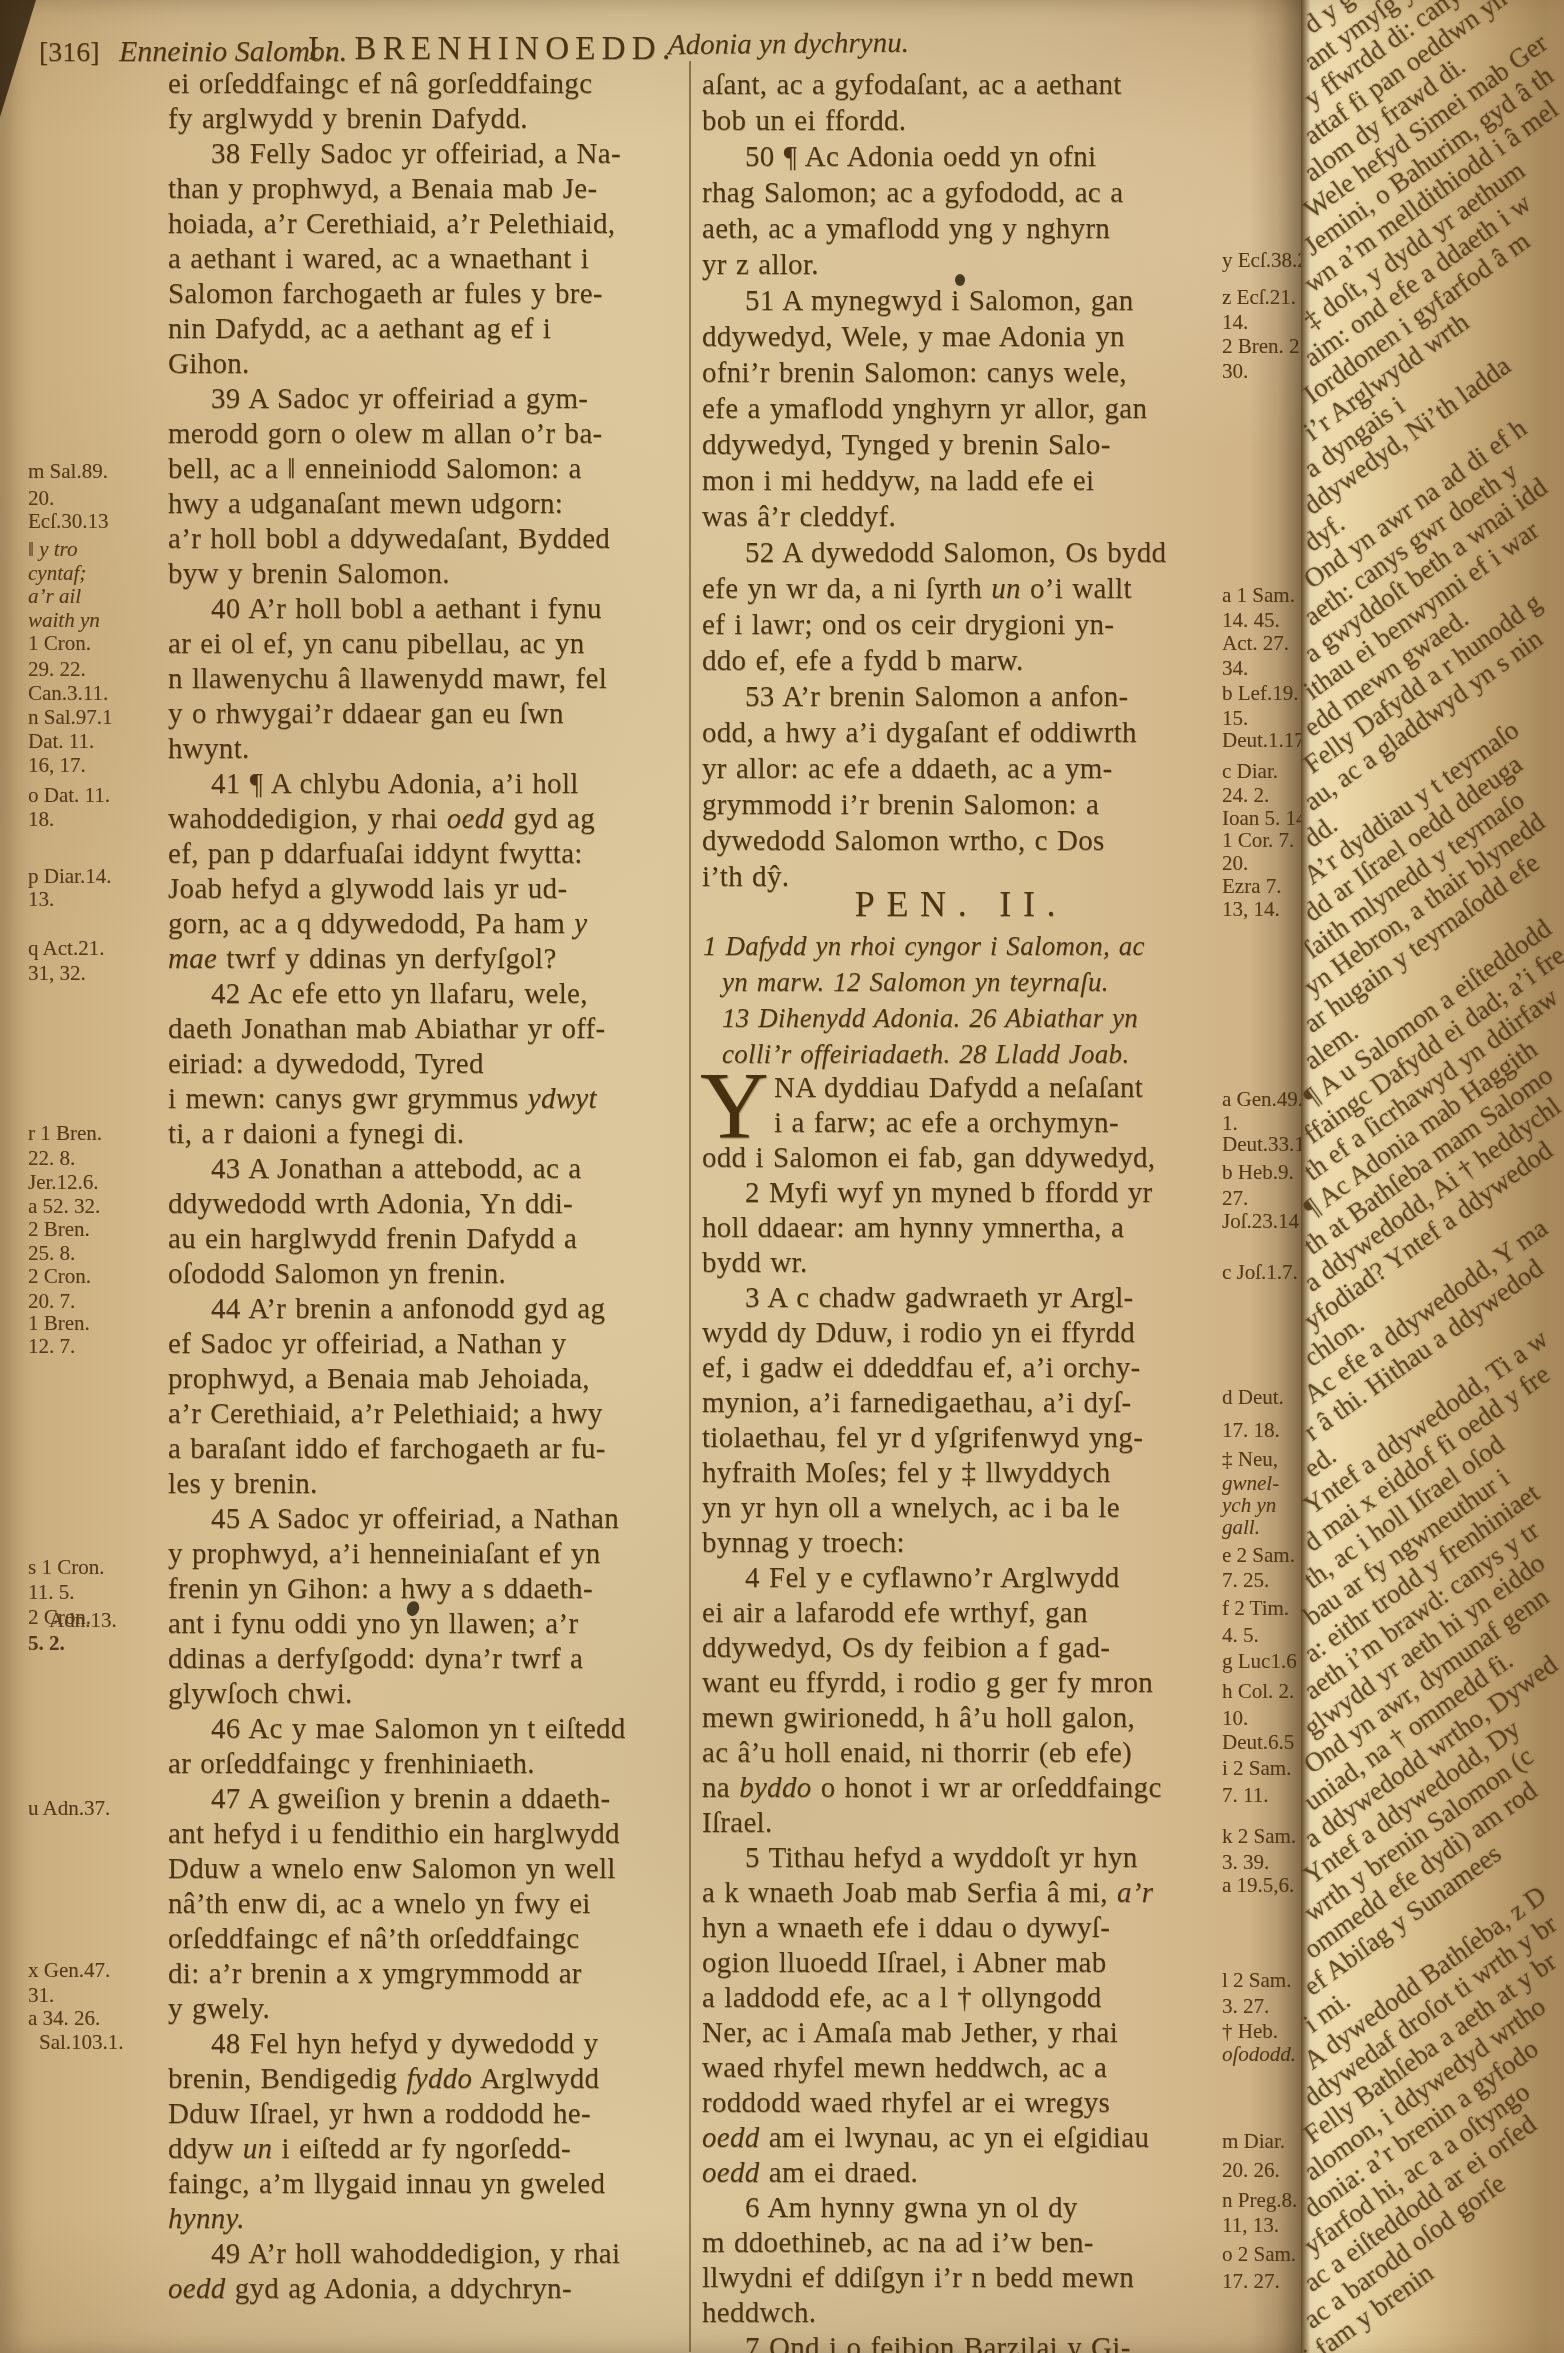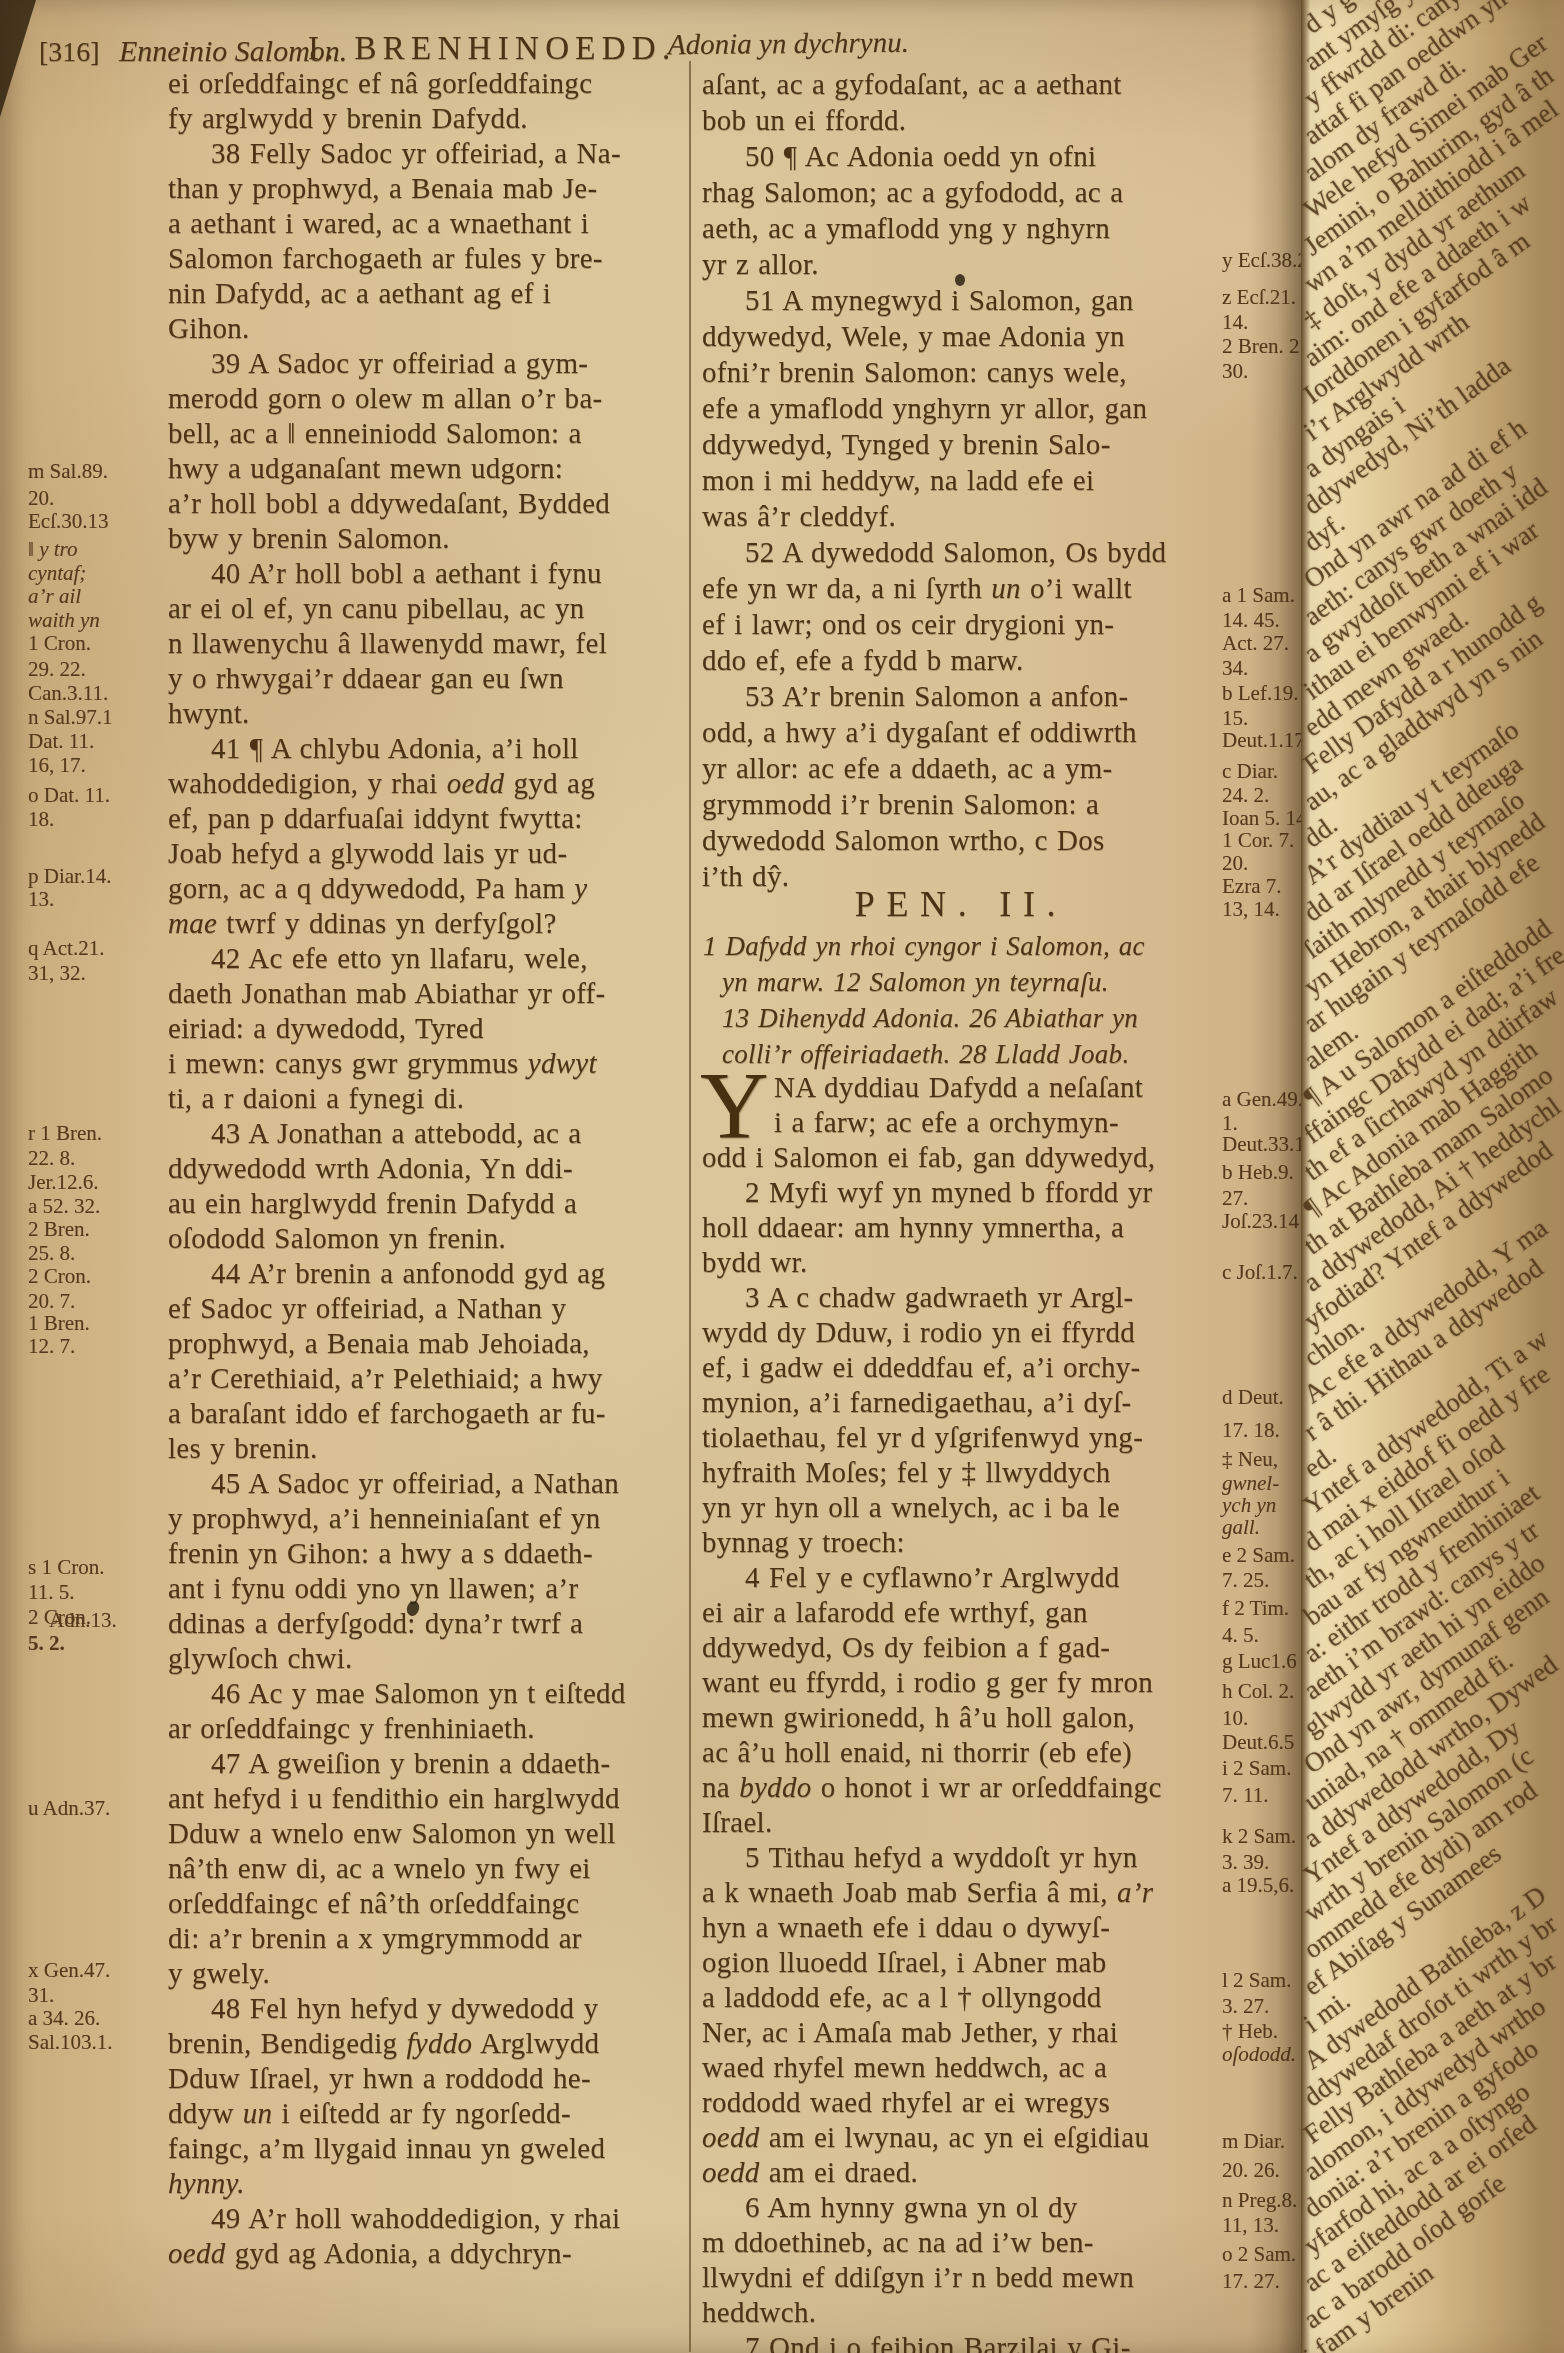--- a/index.html
+++ b/index.html
@@ -104,21 +104,21 @@
       <div class="mnote" style="top: 1335px;">12. 7.</div>
       <div class="mnote" style="top: 1556px;">s 1 Cron.</div>
       <div class="mnote" style="top: 1581px;">11. 5.</div>
       <div class="mnote" style="top: 1606px;">2 Cron.</div>
       <div class="mnote" style="top: 1632px; font-weight: bold;">5. 2.</div>
       <div class="mnote" style="top: 1609px; left: 49px;">Adn.13.</div>
       <div class="mnote" style="top: 1797px;">u Adn.37.</div>
       <div class="mnote" style="top: 1959px;">x Gen.47.</div>
       <div class="mnote" style="top: 1984px;">31.</div>
       <div class="mnote" style="top: 2007px;">a 34. 26.</div>
-      <div class="mnote" style="top: 2031px;">Sal.103.1.</div>
+      <div class="mnote" style="top: 2031px; margin-left: 11px;">Sal.103.1.</div>
     </div>
 
   <div class="mnotes" id="right-notes">
       <div class="mnote" style="top: 249px;">y Ecſ.38.2</div>
       <div class="mnote" style="top: 286px;">z Ecſ.21.</div>
       <div class="mnote" style="top: 311px;">14.</div>
       <div class="mnote" style="top: 335px;">2 Bren. 2.</div>
       <div class="mnote" style="top: 360px;">30.</div>
       <div class="mnote" style="top: 584px;">a 1 Sam.</div>
       <div class="mnote" style="top: 609px;">14. 45.</div>
@@ -170,20 +170,21 @@
       <div class="mnote" style="top: 2214px;">11, 13.</div>
       <div class="mnote" style="top: 2243px;">o 2 Sam.</div>
       <div class="mnote" style="top: 2270px;">17. 27.</div>
     </div>
 
   <div class="col ink" id="left-col">
       <div class="line">ei orſeddfaingc ef nâ gorſeddfaingc</div>
       <div class="line">fy arglwydd y brenin Dafydd.</div>
       <div class="line indent">38 Felly Sadoc yr offeiriad, a Na-</div>
       <div class="line">than y prophwyd, a Benaia mab Je-</div>
+      <div class="line">hoiada, a’r Cerethiaid, a’r Pelethiaid,</div>
       <div class="line">a aethant i wared, ac a wnaethant i</div>
       <div class="line">Salomon farchogaeth ar fules y bre-</div>
       <div class="line">nin Dafydd, ac a aethant ag ef i</div>
       <div class="line">Gihon.</div>
       <div class="line indent">39 A Sadoc yr offeiriad a gym-</div>
       <div class="line">merodd gorn o olew m allan o’r ba-</div>
       <div class="line">bell, ac a ‖ enneiniodd Salomon: a</div>
       <div class="line">hwy a udganaſant mewn udgorn:</div>
       <div class="line">a’r holl bobl a ddywedaſant, Bydded</div>
       <div class="line">byw y brenin Salomon.</div>

